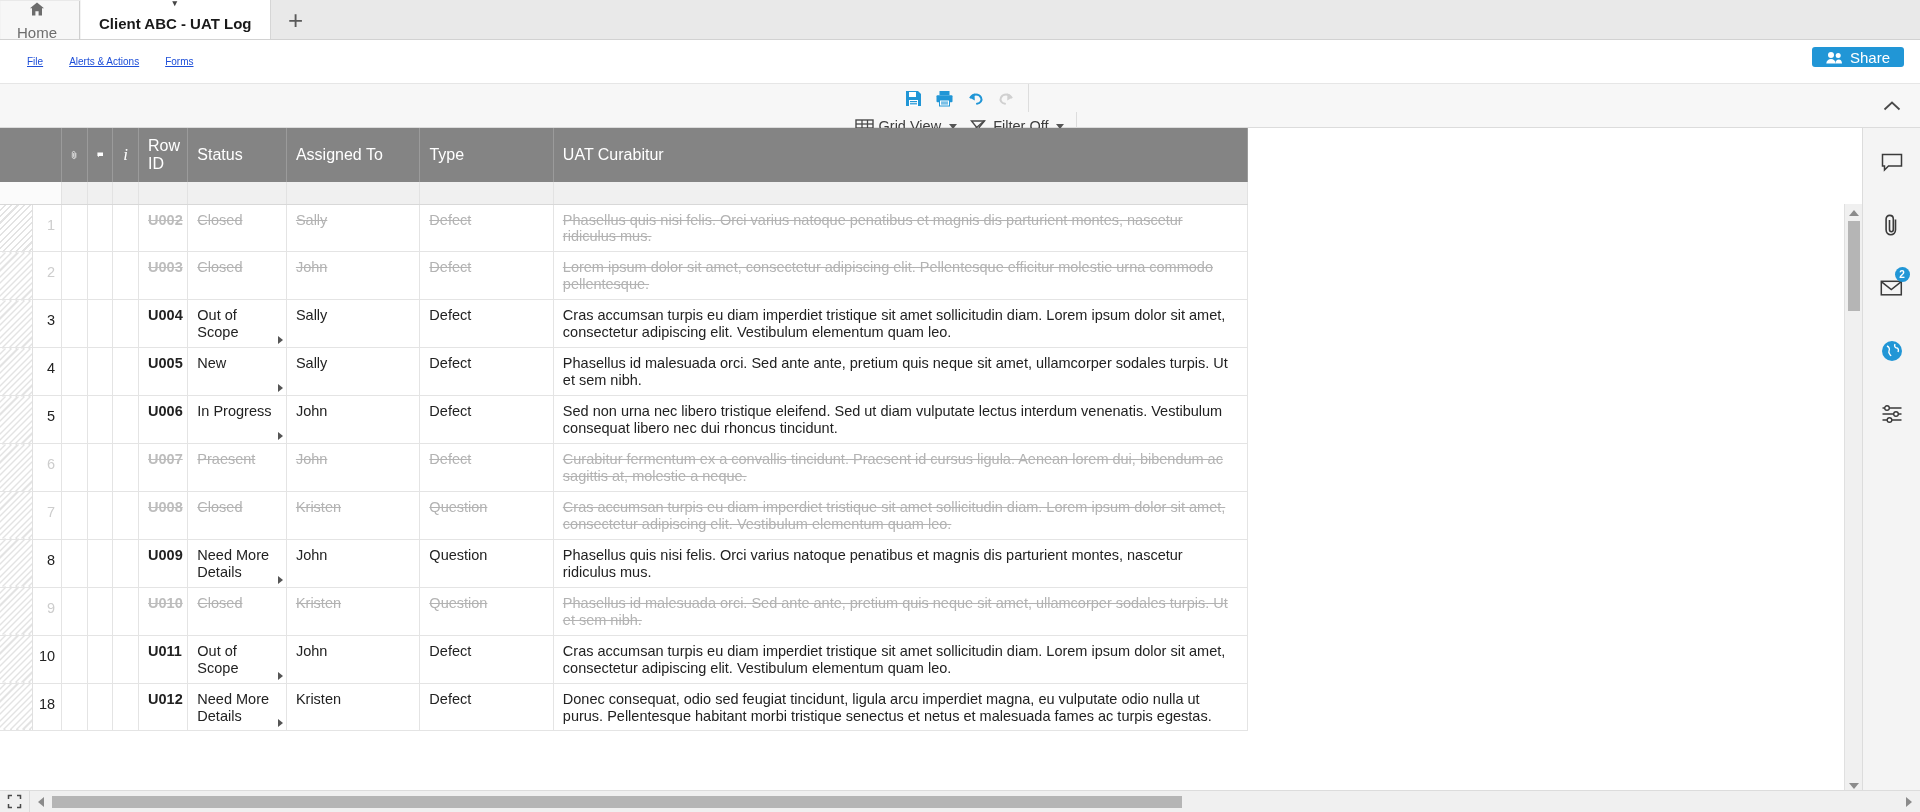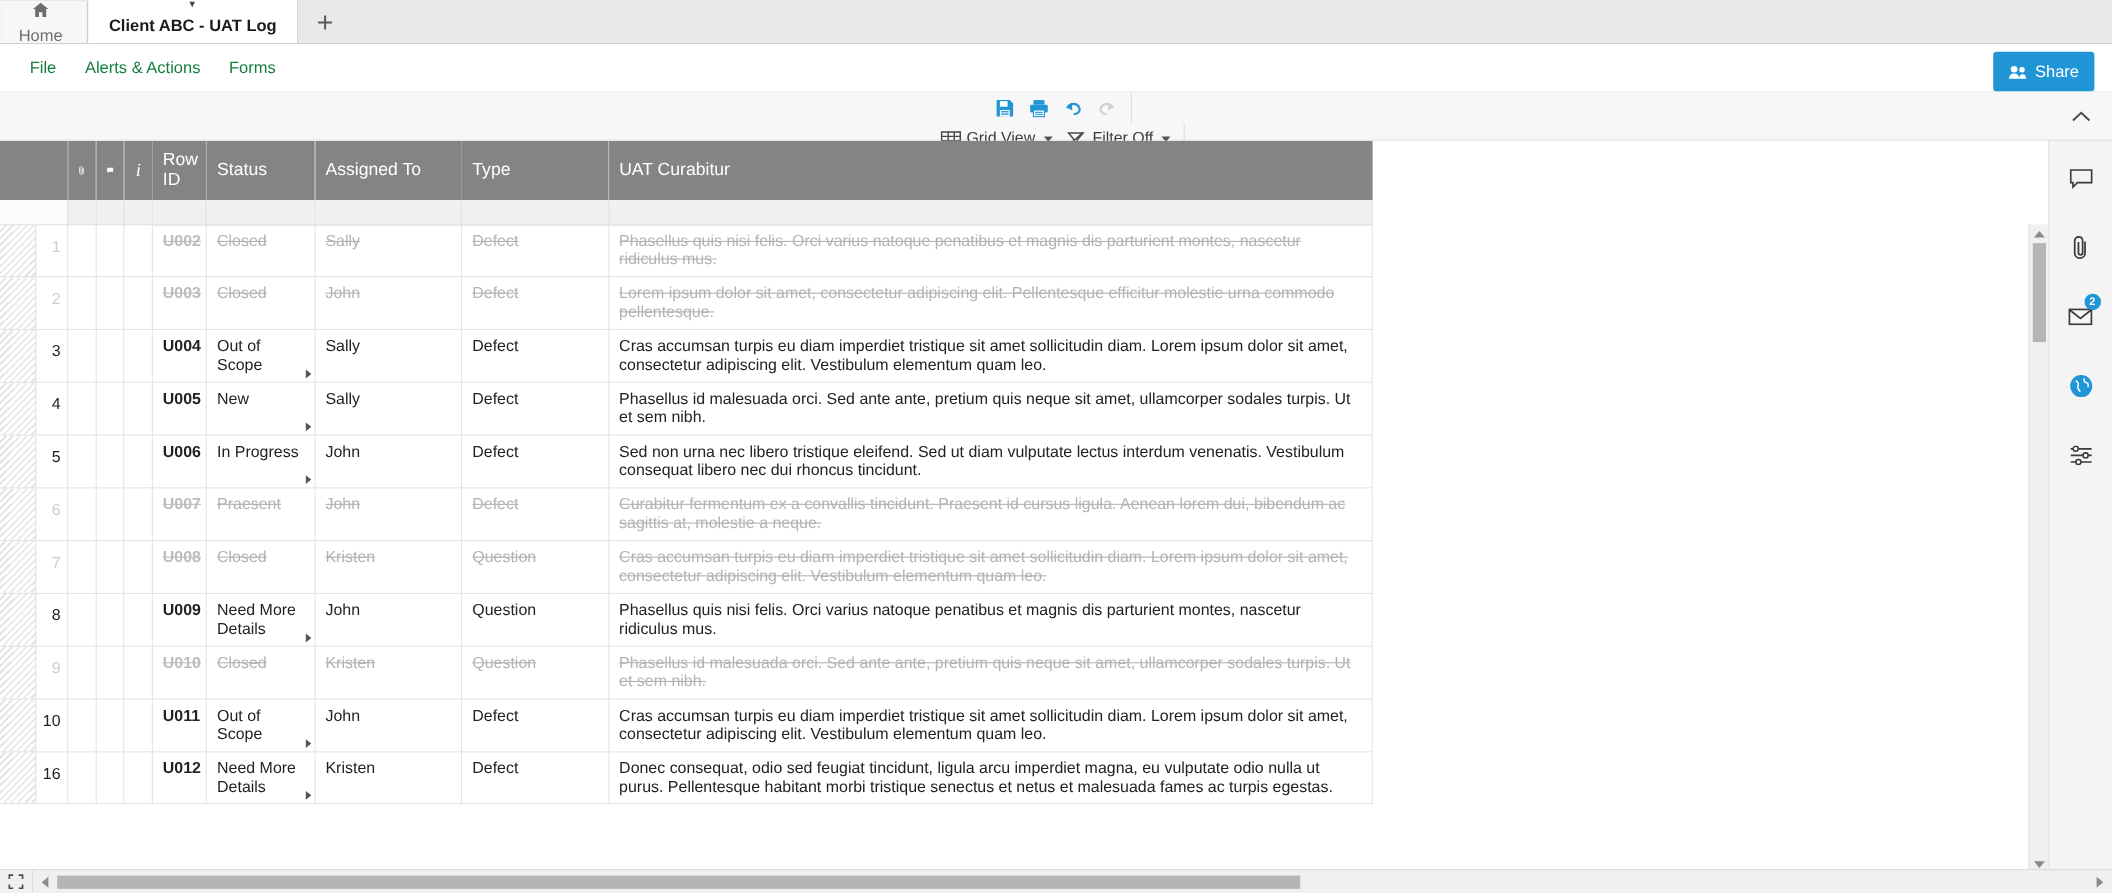--- a/index.html
+++ b/index.html
@@ -70,30 +70,31 @@
   .menubar {
     height: 44px;
     background: #fff;
     display: flex;
     align-items: center;
     padding-left: 14px;
     border-bottom: 1px solid #e6e6e6;
     position: relative;
   }
   .menu-item {
-    font-size: 15px;
-    color: #15803d;
+    font-size: 10px;
+    color: #1d4ed8;
     padding: 0 13px;
     line-height: 44px;
     cursor: default;
+    text-decoration: underline;
   }
   .share-btn {
     position: absolute;
     right: 16px; top: 7px;
-    height: 36px;
+    height: 20px;
     background: #2196d6;
     color: #fff;
     font-size: 15px;
     border-radius: 3px;
     display: flex; align-items: center; gap: 7px;
     padding: 0 14px;
     cursor: default;
     border: none;
     font-family: inherit;
   }
@@ -816,21 +817,21 @@
             <td class="cellicon"></td>
             <td class="cellicon"></td>
             <td class="rowid">U011</td>
             <td class="status"><span>Out of Scope</span><span class="dropmark"></span></td>
             <td class="assigned">John</td>
             <td class="type">Defect</td>
             <td class="feedback">Cras accumsan turpis eu diam imperdiet tristique sit amet sollicitudin diam. Lorem ipsum dolor sit amet, consectetur adipiscing elit. Vestibulum elementum quam leo.</td>
           </tr>
           <tr class="datarow">
             <td class="gutter"></td>
-            <td class="rownum">16</td>
+            <td class="rownum">18</td>
             <td class="cellicon"></td>
             <td class="cellicon"></td>
             <td class="cellicon"></td>
             <td class="rowid">U012</td>
             <td class="status"><span>Need More Details</span><span class="dropmark"></span></td>
             <td class="assigned">Kristen</td>
             <td class="type">Defect</td>
             <td class="feedback">Donec consequat, odio sed feugiat tincidunt, ligula arcu imperdiet magna, eu vulputate odio nulla ut purus. Pellentesque habitant morbi tristique senectus et netus et malesuada fames ac turpis egestas.</td>
           </tr>
         </tbody>

